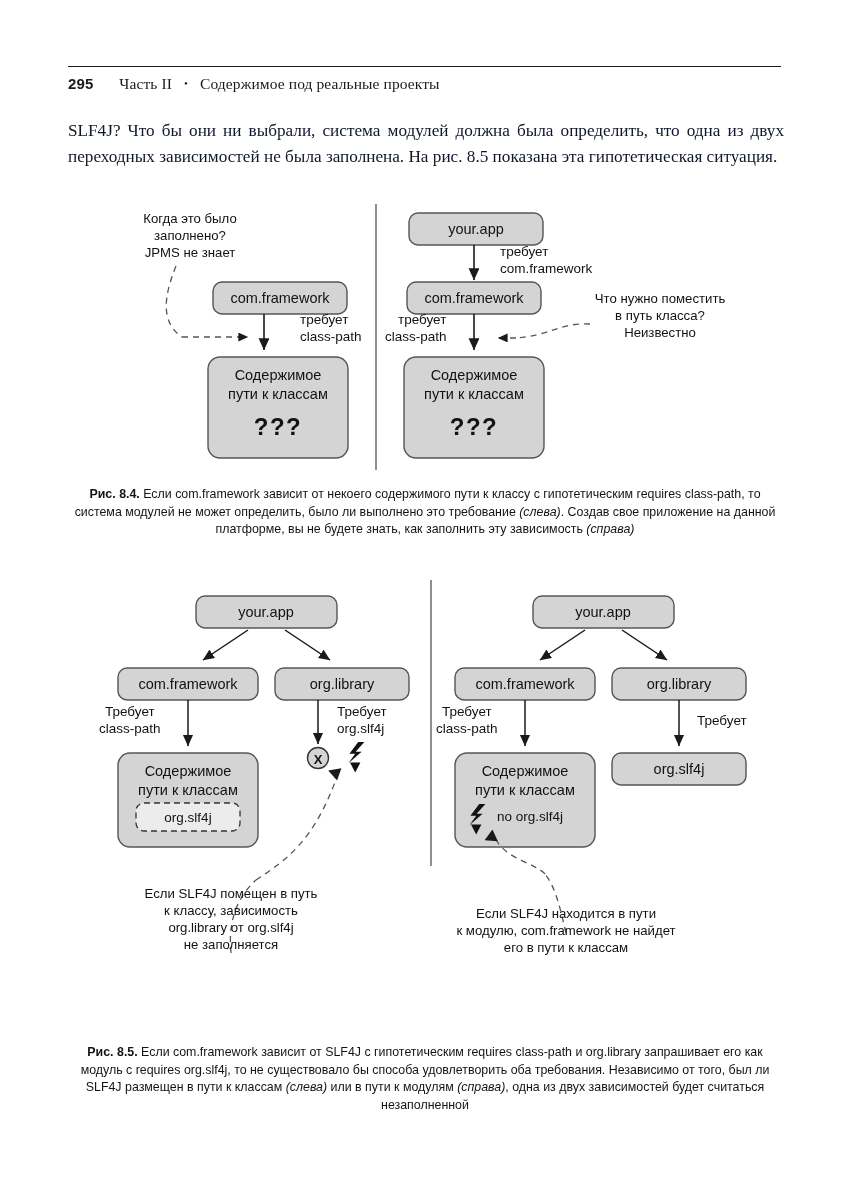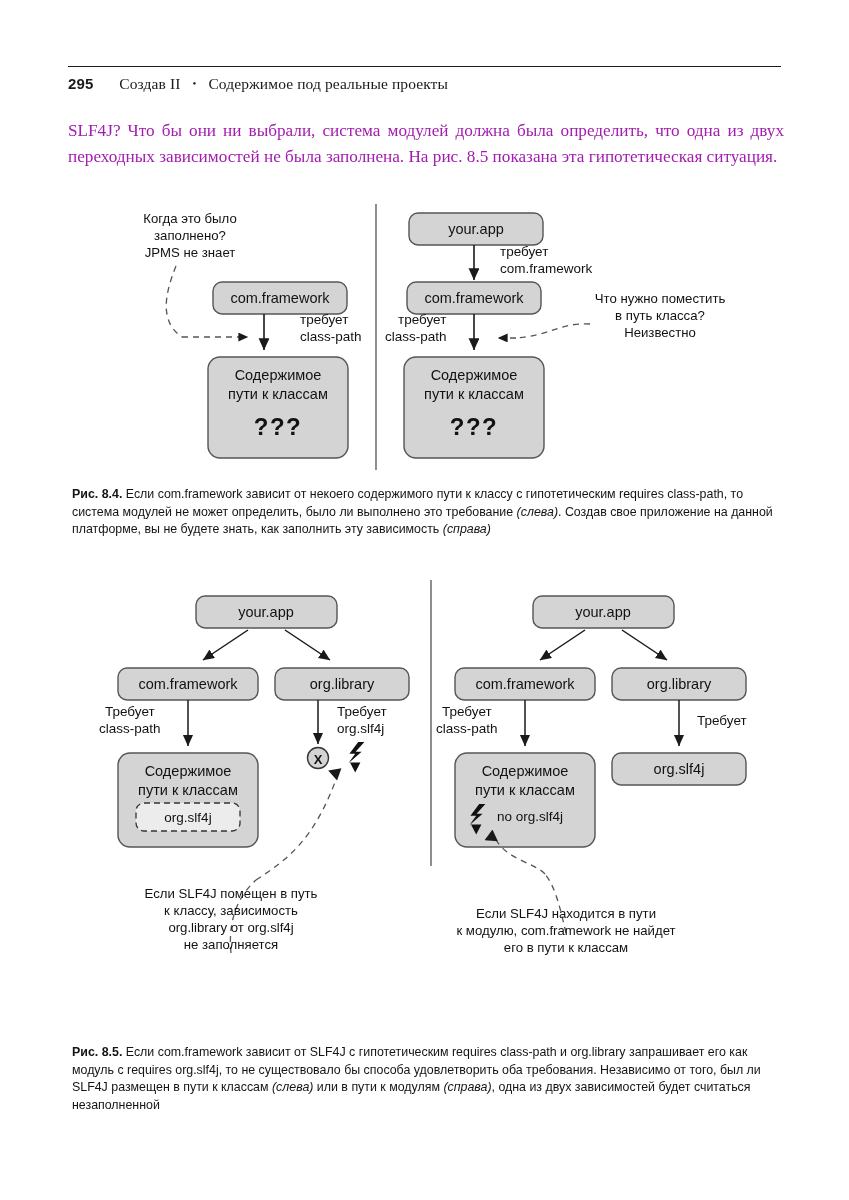--- a/index.html
+++ b/index.html
@@ -52,21 +52,21 @@
   
   #body-paragraph {
     position: absolute;
     left: 68px;
     top: 118px;
     width: 716px;
     font-family: "Liberation Serif", serif;
     font-size: 17.2px;
     line-height: 25.5px;
     text-align: justify;
-    color: #a21caf;
+    color: #0f172a;
   }
 
   
   .figure-area {
     position: absolute;
     left: 0;
     width: 761px;
   }
   #figure-84 { top: 196px; height: 284px; }
   #figure-85 { top: 578px; height: 420px; }
@@ -74,20 +74,21 @@
   .fig-svg { display: block; }
 
   
   .caption {
     position: absolute;
     left: 72px;
     width: 706px;
     font-family: "Liberation Sans", sans-serif;
     font-size: 12.4px;
     line-height: 17.6px;
+    text-align: center;
     color: #141414;
   }
   .caption b { font-weight: bold; }
   .caption i { font-style: italic; }
   #caption-84 { top: 486px; }
   #caption-85 { top: 1044px; }
 
   
   svg text {
     font-family: "Liberation Sans", sans-serif;
@@ -98,21 +99,21 @@
   .annot { font-size: 13.2px; }
   .qmarks { font-size: 24px; font-weight: bold; letter-spacing: 1.5px; }
   .small-node { font-size: 13.5px; }
 </style>
 </head>
 <body>
 
 <div id="page-header">
   <div id="header-rule"></div>
   <div id="header-line">
-    <span class="pnum">295</span><span class="part">Создав II</span><span class="bullet">•</span><span class="sect">Содержимое под реальные проекты</span>
+    <span class="pnum">295</span><span class="part">Часть II</span><span class="bullet">•</span><span class="sect">Содержимое под реальные проекты</span>
   </div>
 </div>
 
 <div id="body-paragraph">SLF4J? Что бы они ни выбрали, система модулей должна была определить, что одна из двух переходных зависимостей не была заполнена. На рис. 8.5 показана эта гипотетическая ситуация.</div>
 
 <div class="figure-area" id="figure-84">
   <svg class="fig-svg" width="849" height="284" viewBox="0 0 849 284">
     <defs>
       <marker id="arrowSolid" markerWidth="9" markerHeight="9" refX="7.4" refY="3.4" orient="auto">
         <path d="M0,0 L7.6,3.4 L0,6.8 z" fill="#1a1a1a"></path>

